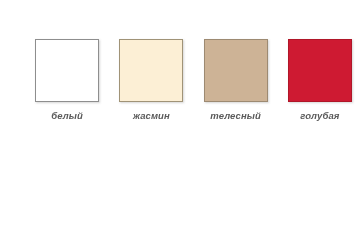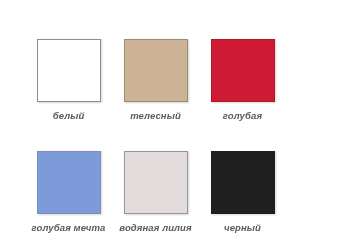--- a/index.html
+++ b/index.html
@@ -63,45 +63,31 @@
 
 <div class="palette">
 
   <div class="swatch-row row-0">
 
     <div class="swatch-cell first">
       <div class="swatch-chip" style="background:#FFFFFF;border-color:#8e8e8e;"></div>
       <div class="swatch-label">белый</div>
     </div>
 
+    <div class="swatch-cell">
+      <div class="swatch-chip" style="background:#FCEFD5;border-color:#a09377;"></div>
+      <div class="swatch-label">жасмин</div>
+    </div>
 
     <div class="swatch-cell">
       <div class="swatch-chip" style="background:#CDB396;border-color:#9d8a72;"></div>
       <div class="swatch-label">телесный</div>
     </div>
 
     <div class="swatch-cell">
       <div class="swatch-chip" style="background:#CE1A32;border-color:#b01628;"></div>
       <div class="swatch-label">голубая</div>
     </div>
 
   </div>
 
-  <div class="swatch-row row-1">
-
-    <div class="swatch-cell first">
-      <div class="swatch-chip" style="background:#7D9BD8;border-color:#7a90b8;"></div>
-      <div class="swatch-label">голубая мечта</div>
-    </div>
-
-    <div class="swatch-cell">
-      <div class="swatch-chip" style="background:#E3DCDC;border-color:#9a9496;"></div>
-      <div class="swatch-label">водяная лилия</div>
-    </div>
-
-    <div class="swatch-cell">
-      <div class="swatch-chip" style="background:#1F1F1F;border-color:#1f1f1f;"></div>
-      <div class="swatch-label">черный</div>
-    </div>
-
-  </div>
 
 </div>
 
 </body></html>

